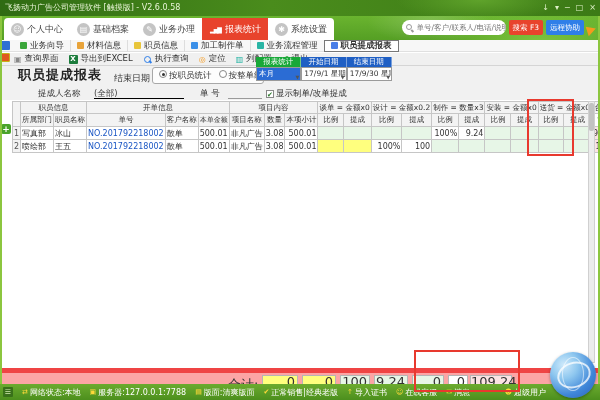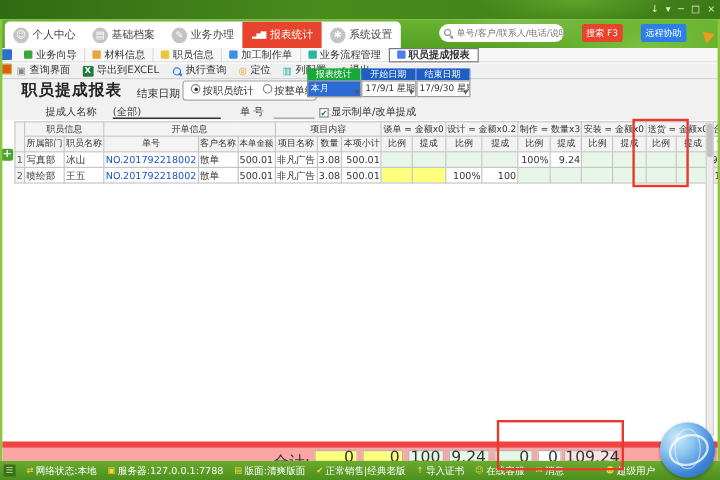--- a/index.html
+++ b/index.html
@@ -15,21 +15,21 @@
 
 #banner{position:absolute;top:16px;left:0;right:0;height:24px;
  background:radial-gradient(90px 30px at 430px 6px,rgba(255,255,255,.18),transparent 70%),
  radial-gradient(150px 50px at 540px 26px,#7dc43e,transparent 75%),
  linear-gradient(180deg,#6ab42f,#559f24)}
 #nav{position:absolute;left:4px;top:2px;height:22px;background:#fff;border-radius:4px 4px 0 0;display:flex;overflow:hidden}
 .navtab{display:flex;align-items:center;gap:3px;padding:0 7px;font-size:9px;color:#444;cursor:pointer;white-space:nowrap}
 .navtab.active{background:#e8432c;color:#fff}
 .nav-ic{width:13px;height:13px;border-radius:50%;background:#c4c4c4;color:#fff;font-size:8px;line-height:13px;text-align:center;flex:0 0 13px}
 .navtab.active .nav-ic{background:transparent;font-size:6px;letter-spacing:-1px}
-#searchbox{position:absolute;right:4px;top:4px;display:flex;gap:15px;align-items:flex-end}
+#searchbox{position:absolute;right:4px;top:4px;display:flex;gap:3px;align-items:flex-end}
 #searchinput{width:104px;height:15px;border:none;border-radius:8px;font-size:7.5px;padding-left:15px;color:#555;background:#fff;outline:none}
 #lens{position:absolute;left:4px;top:4px;width:6px;height:6px;border:1.5px solid #9a9a9a;border-radius:50%}
 #lens::after{content:"";position:absolute;left:4px;top:5px;width:3px;height:1.5px;background:#9a9a9a;transform:rotate(45deg)}
 .btn-red,.btn-blue{height:15px;line-height:15px;padding:0 4px;border:none;border-radius:2px;color:#fff;font-size:7.5px;cursor:pointer}
 .btn-red{background:#e8432c}.btn-blue{background:#2f7fe8}
 #horn{width:0;height:0;border-left:9px solid #f59a1e;border-top:5px solid transparent;border-bottom:5px solid transparent;transform:rotate(-18deg)}
 
 
 #subtabs{position:absolute;top:40px;left:0;right:0;height:12px;background:#f7f7f7;display:flex;align-items:center;padding-left:14px;font-size:8.5px;border-bottom:1px solid #e0e0e0}
 .subtab{display:flex;align-items:center;gap:3px;padding:0 6px;height:12px;color:#333;cursor:pointer;white-space:nowrap}
@@ -139,20 +139,21 @@
 
 
 .redbox{position:absolute;border:2px solid #e8392e;z-index:20;pointer-events:none}
 #rb-top{left:527px;top:99px;width:47px;height:57px}
 #rb-bottom{left:414px;top:350px;width:106px;height:42px}
 </style>
 </head>
 <body>
 
 <div id="titlebar">
+  <span>飞扬动力广告公司管理软件 [触摸版] - V2.6.0.58</span>
   <div id="wctrl">
       <span>↓</span>
       <span>▾</span>
       <span>─</span>
       <span>□</span>
       <span>×</span>
     </div>
 </div>
 
 <div id="banner">

